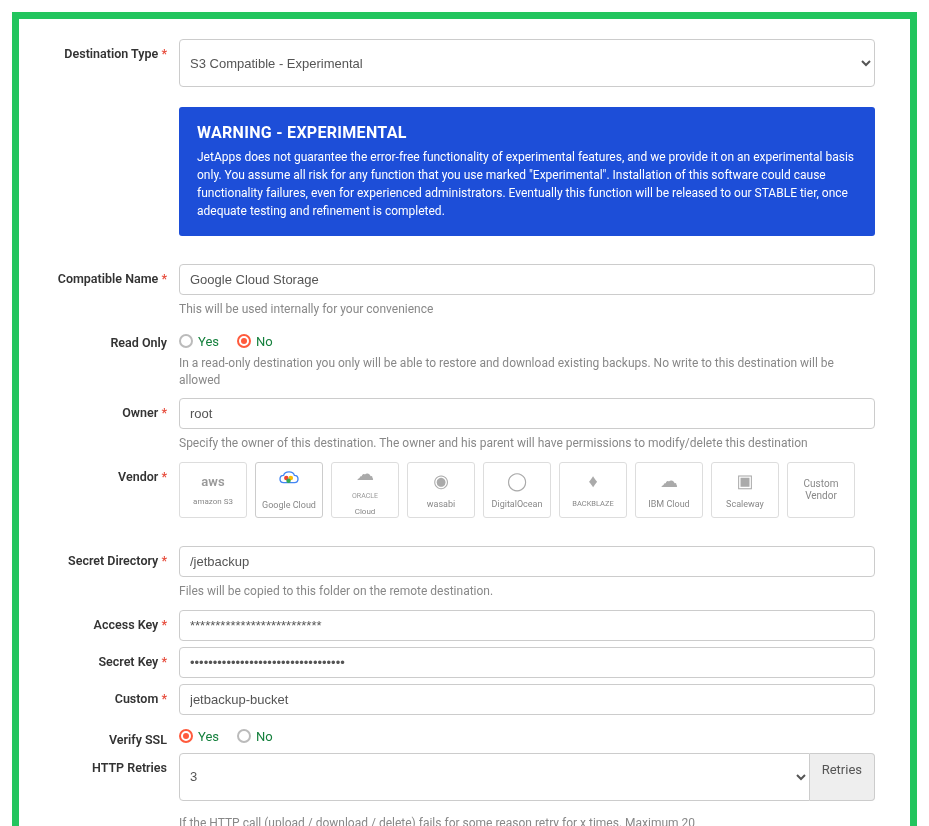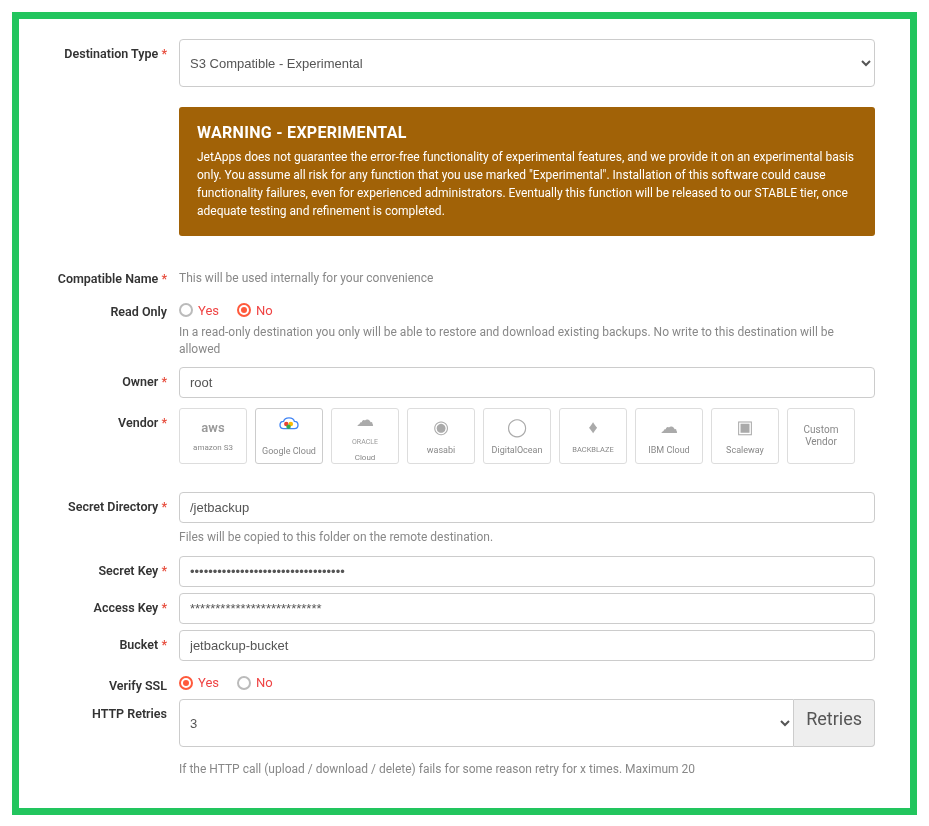--- a/index.html
+++ b/index.html
@@ -42,39 +42,39 @@
       background: #fff;
     }
     select.form-control { padding: 7px 6px; height: 48px; }
     .help-text {
       font-size: 12px;
       color: #888;
       margin-top: 6px;
       line-height: 1.4;
     }
     .warning-panel {
-      background: #a16207;
+      background: #1d4ed8;
       color: #fff;
       padding: 16px 18px;
       border-radius: 3px;
       margin-bottom: 18px;
       margin-top: 10px;
     }
     .warning-panel h3 {
       font-size: 16px;
       font-weight: 700;
       margin-bottom: 6px;
       letter-spacing: 0.3px;
     }
     .warning-panel p {
       font-size: 12px;
       line-height: 1.5;
     }
     .radio-group { display: flex; gap: 18px; align-items: center; padding-top: 6px; }
-    .radio-opt { display: inline-flex; align-items: center; gap: 5px; font-size: 13px; color: #ef4444; cursor: pointer; }
+    .radio-opt { display: inline-flex; align-items: center; gap: 5px; font-size: 13px; color: #15803d; cursor: pointer; }
     .radio-circ {
       width: 14px; height: 14px;
       border: 2px solid #bbb;
       border-radius: 50%;
       display: inline-flex;
       align-items: center;
       justify-content: center;
     }
     .radio-circ.selected { border-color: #ff5a3c; }
     .radio-dot {
@@ -106,21 +106,21 @@
     .vendor-tile .vicon { font-size: 18px; line-height: 1; }
     .vendor-tile.selected { border-color: #ccc; }
     .input-group { display: flex; }
     .input-group select { flex: 1; border-radius: 4px 0 0 4px; }
     .input-group-addon {
       padding: 8px 12px;
       background: #eee;
       border: 1px solid #ccc;
       border-left: none;
       border-radius: 0 4px 4px 0;
-      font-size: 18px;
+      font-size: 13px;
       color: #555;
     }
     .section-gap { height: 18px; }
   </style>
 </head>
 <body>
 
 <div class="form-container">
 
   <div class="form-row">
@@ -142,20 +142,21 @@
         <p>JetApps does not guarantee the error-free functionality of experimental features, and we provide it on an experimental basis only. You assume all risk for any function that you use marked "Experimental". Installation of this software could cause functionality failures, even for experienced administrators. Eventually this function will be released to our STABLE tier, once adequate testing and refinement is completed.</p>
       </div>
     </div>
   </div>
 
   <div class="form-row">
     <div class="label-col">
       <span>Compatible Name</span> <span class="req">*</span>
     </div>
     <div class="field-col">
+      <input class="form-control" value="Google Cloud Storage" style="">
       <div class="help-text">This will be used internally for your convenience</div>
     </div>
   </div>
 
   <div class="form-row">
     <div class="label-col">
       <span>Read Only</span>
     </div>
     <div class="field-col">
       <div class="radio-group">
@@ -173,20 +174,21 @@
       <div class="help-text">In a read-only destination you only will be able to restore and download existing backups. No write to this destination will be allowed</div>
     </div>
   </div>
 
   <div class="form-row">
     <div class="label-col">
       <span>Owner</span> <span class="req">*</span>
     </div>
     <div class="field-col">
       <input class="form-control" value="root" style="">
+      <div class="help-text">Specify the owner of this destination. The owner and his parent will have permissions to modify/delete this destination</div>
     </div>
   </div>
 
   <div class="form-row">
     <div class="label-col">
       <span>Vendor</span> <span class="req">*</span>
     </div>
     <div class="field-col">
       <div class="vendor-grid">
         <div class="vendor-tile">
@@ -243,39 +245,39 @@
       <span>Secret Directory</span> <span class="req">*</span>
     </div>
     <div class="field-col">
       <input class="form-control" value="/jetbackup" style="">
       <div class="help-text">Files will be copied to this folder on the remote destination.</div>
     </div>
   </div>
 
   <div class="form-row tight">
     <div class="label-col">
+      <span>Access Key</span> <span class="req">*</span>
+    </div>
+    <div class="field-col">
+      <input class="form-control" value="**************************" style="">
+    </div>
+  </div>
+
+  <div class="form-row tight">
+    <div class="label-col">
       <span>Secret Key</span> <span class="req">*</span>
     </div>
     <div class="field-col">
       <input type="password" class="form-control" value="••••••••••••••••••••••••••••••••••" style="">
     </div>
   </div>
 
-  <div class="form-row tight">
-    <div class="label-col">
-      <span>Access Key</span> <span class="req">*</span>
-    </div>
-    <div class="field-col">
-      <input class="form-control" value="**************************" style="">
-    </div>
-  </div>
-
-  <div class="form-row">
-    <div class="label-col">
-      <span>Bucket</span> <span class="req">*</span>
+  <div class="form-row">
+    <div class="label-col">
+      <span>Custom</span> <span class="req">*</span>
     </div>
     <div class="field-col">
       <input class="form-control" value="jetbackup-bucket" style="">
     </div>
   </div>
 
   <div class="form-row tight">
     <div class="label-col">
       <span>Verify SSL</span>
     </div>

